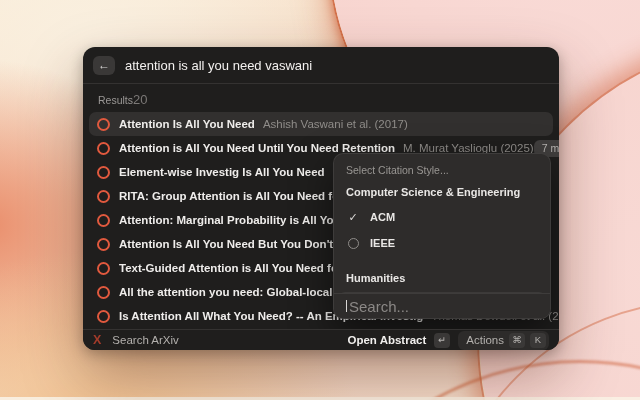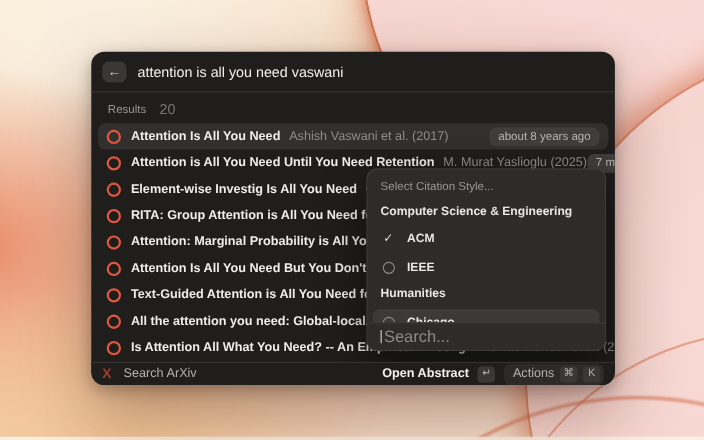--- a/index.html
+++ b/index.html
@@ -50,21 +50,21 @@
   .back-btn{width:22px;height:19px;background:#3a3837;border-radius:6px;flex:none;
     display:flex;align-items:center;justify-content:center;color:#d8d6d4;font-size:12px;line-height:1;cursor:default;}
   .query-input{margin-left:10px;flex:1;background:transparent;border:none;outline:none;
     color:#f3f1ef;font-size:13px;font-family:inherit;min-width:0;}
   .filter-dd{width:158px;height:24px;flex:none;border:1px solid #403e3d;border-radius:7px;
     display:flex;align-items:center;justify-content:space-between;padding:0 9px;background:#232221;}
   .filter-label{color:#f0eeec;font-size:11.5px;font-weight:700;}
   .chev{width:8px;height:8px;flex:none;}
   .chev svg{display:block;}
 
-  .results-head{display:flex;gap:12px;align-items:center;padding:8px 15px 3px;}
+  .results-head{display:flex;align-items:center;padding:8px 15px 3px;}
   .results-label{color:#9a9795;font-size:10.5px;}
   .results-count{color:#7b7876;font-size:13px;}
 
   .list{padding:2px 6px 0;}
   .row{display:flex;align-items:center;height:24px;padding:0 8px;border-radius:7px;}
   .row.selected{background:var(--row-selected-bg);}
   .ring{width:13px;height:13px;border:2px solid var(--ring);border-radius:50%;margin-right:9px;flex:none;}
   .title{font-size:11.5px;font-weight:700;color:#efedeb;white-space:nowrap;}
   .authors{font-size:11.5px;color:#8f8c89;margin-left:8px;white-space:nowrap;}
   .row .sp{flex:1;}
@@ -135,21 +135,20 @@
       <span class="results-label">Results</span>
       <span class="results-count">20</span>
     </div>
 
     <div class="list">
       <div class="row selected">
         <span class="ring"></span>
         <span class="title">Attention Is All You Need</span>
         <span class="authors">Ashish Vaswani et al. (2017)</span>
         <span class="sp"></span>
-        <span class="badge">about 8 years ago</span>
       </div>
       <div class="row">
         <span class="ring"></span>
         <span class="title">Attention is All You Need Until You Need Retention</span>
         <span class="authors">M. Murat Yaslioglu (2025)</span>
         <span class="sp"></span>
         <span class="badge">7 months ago</span>
       </div>
       <div class="row">
         <span class="ring"></span>
@@ -206,21 +205,21 @@
       <div class="popup-title">Select Citation Style...</div>
       <div class="popup-section">Computer Science &amp; Engineering</div>
       <div class="popup-item first">
         <span class="check">✓</span>
         <span class="pi-label">ACM</span>
       </div>
       <div class="popup-item gap2">
         <span class="radio"></span>
         <span class="pi-label">IEEE</span>
       </div>
-      <div class="popup-section" style="margin-top:5px;">Humanities</div>
+      <div class="popup-section" style="margin-top:16px;">Humanities</div>
       <div class="popup-item highlight" style="margin-top:7px;">
         <span class="radio"></span>
         <span class="pi-label">Chicago</span>
       </div>
       <div class="popup-search">
         <span class="caret"></span>
         <input class="popup-search-input" type="text" placeholder="Search..." style="">
       </div>
     </div>
 

